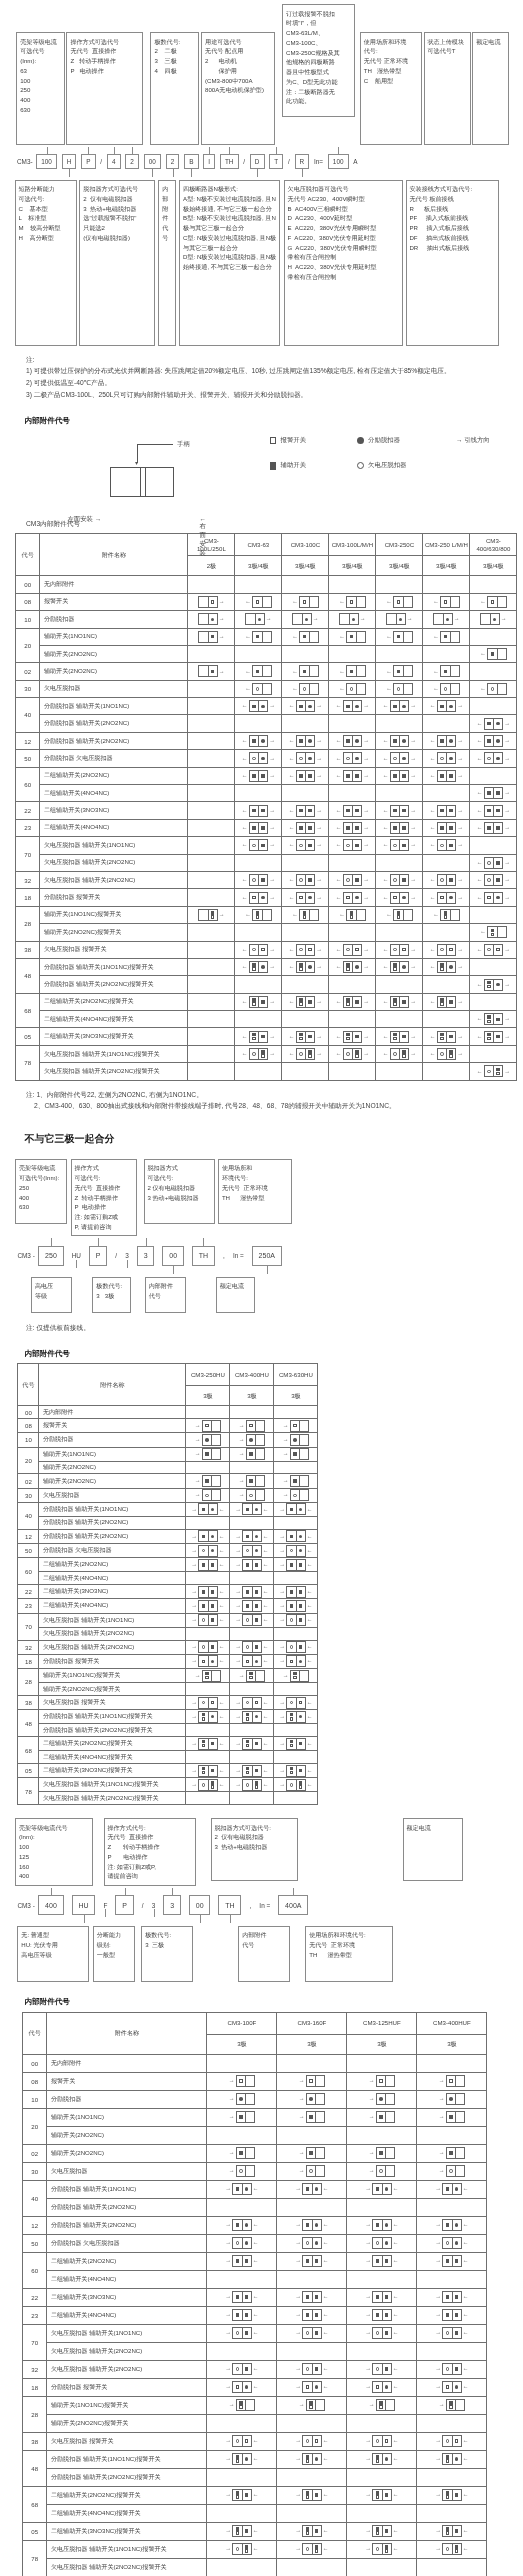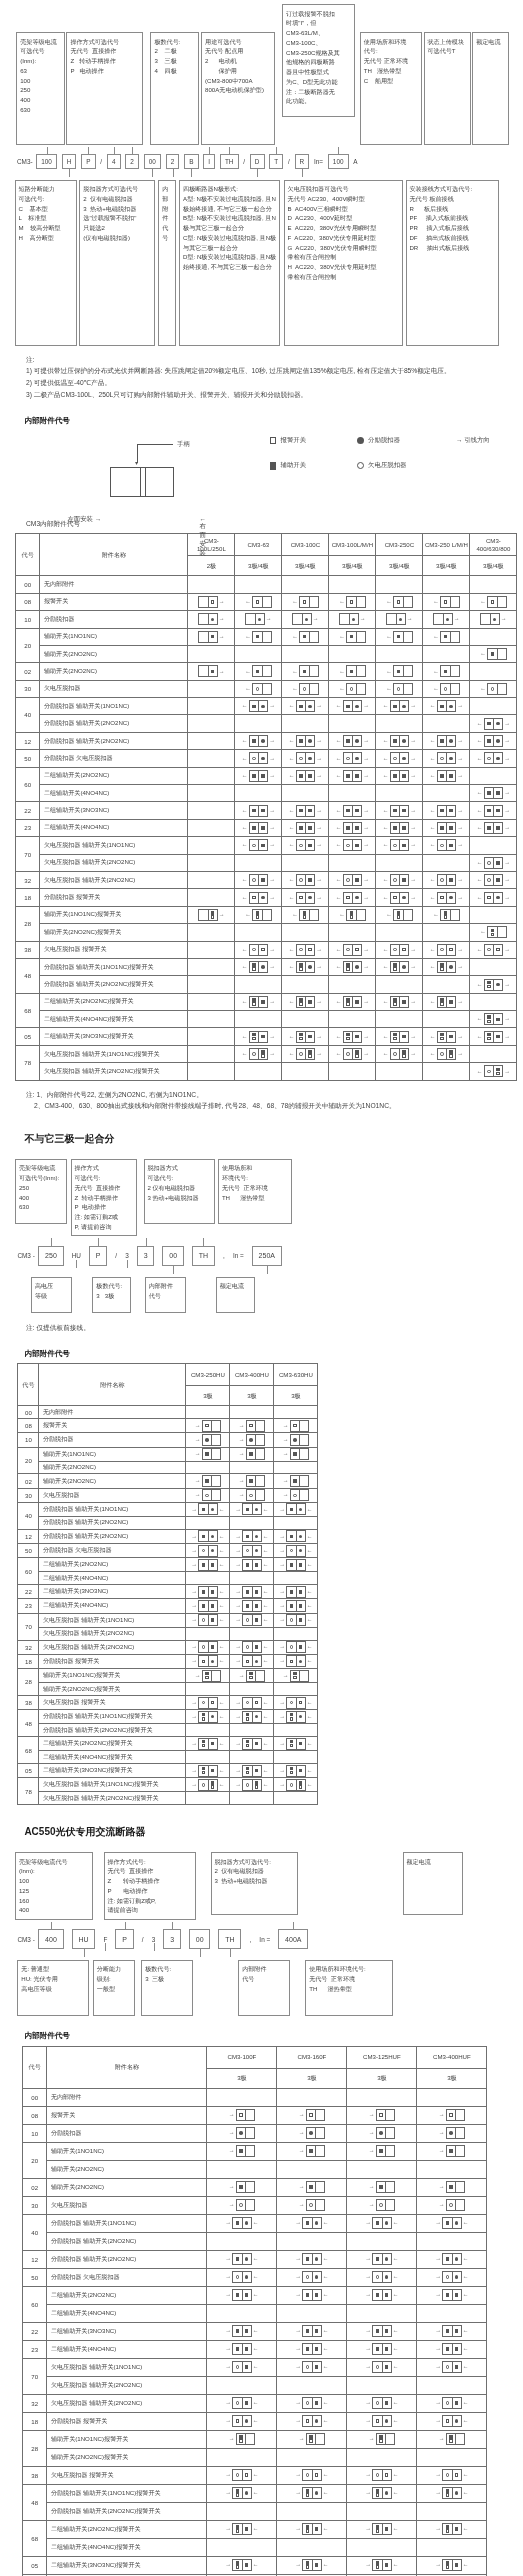--- a/index.html
+++ b/index.html
@@ -2672,21 +2672,20 @@
         </tr>
         <tr style="height: 12.8px;">
           <td class="nm">欠电压脱扣器 辅助开关(2NO2NC)报警开关</td>
           <td></td>
           <td></td>
           <td></td>
         </tr>
       </tbody>
     </table>
 
-  <h1 class="sec">AC550光伏专用交流断路器</h1>
   <section id="sec2" style="margin-top: 12.8px;">
     <div class="boxrow" style="margin-left: 15px;">
         <div class="obox" style="width: 78px; min-height: 63px;"><div class="bl">壳架等级电流代号</div><div class="bl">(Inm):</div><div class="bl">100</div><div class="bl">125</div><div class="bl">160</div><div class="bl">400</div></div>
         <div class="obox" style="width: 92px; min-height: 63px; margin-left: 10.5px;"><div class="bl">操作方式代号:</div><div class="bl">无代号  直接操作</div><div class="bl">Z       转动手柄操作</div><div class="bl">P       电动操作</div><div class="bl">注: 如需订购Z或P,</div><div class="bl">请提前咨询</div></div>
         <div class="obox" style="width: 87px; min-height: 63px; margin-left: 15px;"><div class="bl">脱扣器方式可选代号:</div><div class="bl">2  仅有电磁脱扣器</div><div class="bl">3  热动+电磁脱扣器</div></div>
         <div class="obox" style="width: 60px; min-height: 63px; margin-left: 105px;"><div class="bl">额定电流</div></div>
       </div>
     <div class="coderow c2" style="margin-left: 17.4px;">
         <span class="pfx">CM3 -</span>
         <span class="tok box link-up">400</span>

